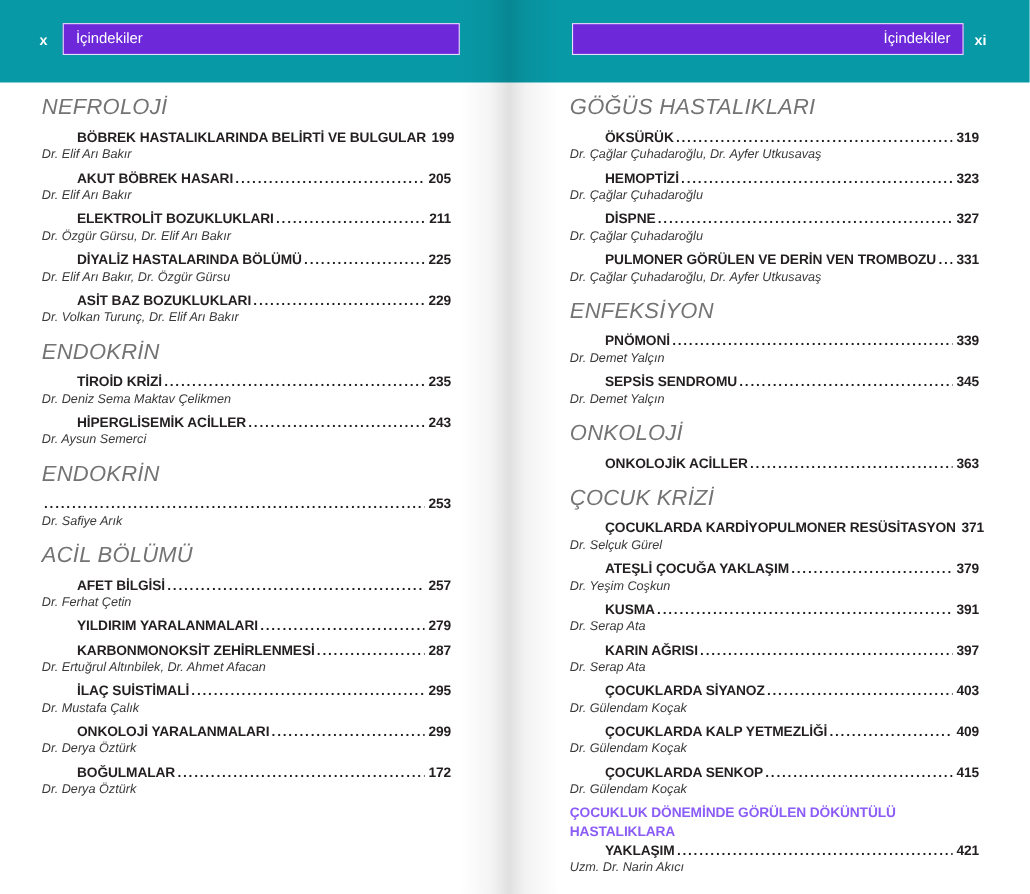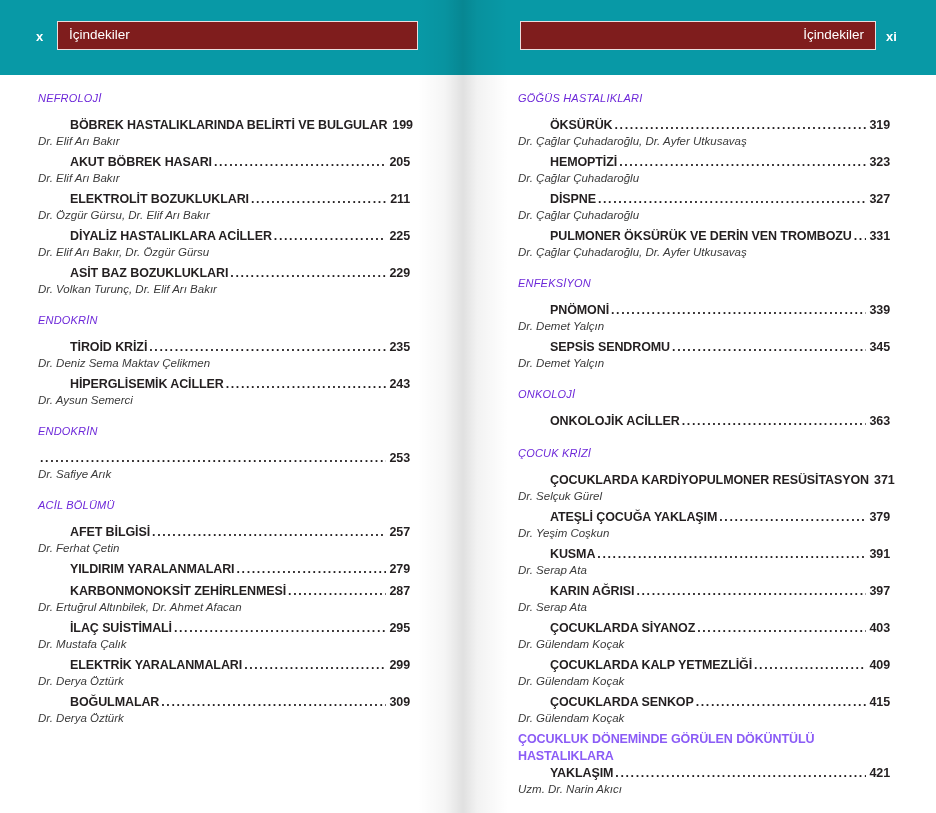--- a/index.html
+++ b/index.html
@@ -14,21 +14,21 @@
 
   
   .header-band {
     position: absolute; top: 0; left: 0;
     width: 936px; height: 75px;
     background: #0899a6;
     z-index: 1;
   }
   .header-box {
     position: absolute; top: 21px; height: 29px;
-    background: #7f1d1d;
+    background: #6d28d9;
     border: 1px solid rgba(255,255,255,0.85);
     box-sizing: border-box;
     color: #ffffff;
     font-size: 13.5px;
     line-height: 26px;
     z-index: 2;
   }
   .box-left  { left: 57px;  width: 361px; padding-left: 11px; }
   .box-right { left: 520px; width: 356px; text-align: right; padding-right: 11px; }
   .folio {
@@ -60,24 +60,24 @@
     z-index: 3;
   }
   .page-left  { left: 38px; }
   .page-right { left: 518px; }
 
   .toc-section + .toc-section { margin-top: 13px; }
 
   .section-heading {
     font-style: italic;
     font-weight: 400;
-    font-size: 11px;
+    font-size: 20px;
     line-height: 20px;
     letter-spacing: 0.2px;
-    color: #6d28d9;
+    color: #737373;
     margin: 0 0 9px 0;
   }
 
   .toc-entry { margin-bottom: 5px; }
 
   .entry-line {
     display: flex;
     align-items: baseline;
     font-weight: bold;
     font-size: 12.5px;
@@ -149,21 +149,21 @@
       <div class="toc-entry">
         <div class="entry-line">
           <span class="entry-title">ELEKTROLİT BOZUKLUKLARI</span>
           <span class="dots"></span>
           <span class="entry-page">211</span>
         </div>
         <div class="entry-authors">Dr. Özgür Gürsu, Dr. Elif Arı Bakır</div>
       </div>
       <div class="toc-entry">
         <div class="entry-line">
-          <span class="entry-title">DİYALİZ HASTALIKLARA ACİLLER</span>
+          <span class="entry-title">DİYALİZ HASTALARINDA BÖLÜMÜ</span>
           <span class="dots"></span>
           <span class="entry-page">225</span>
         </div>
         <div class="entry-authors">Dr. Elif Arı Bakır, Dr. Özgür Gürsu</div>
       </div>
       <div class="toc-entry">
         <div class="entry-line">
           <span class="entry-title">ASİT BAZ BOZUKLUKLARI</span>
           <span class="dots"></span>
           <span class="entry-page">229</span>
@@ -228,31 +228,31 @@
       <div class="toc-entry">
         <div class="entry-line">
           <span class="entry-title">İLAÇ SUİSTİMALİ</span>
           <span class="dots"></span>
           <span class="entry-page">295</span>
         </div>
         <div class="entry-authors">Dr. Mustafa Çalık</div>
       </div>
       <div class="toc-entry">
         <div class="entry-line">
-          <span class="entry-title">ELEKTRİK YARALANMALARI</span>
+          <span class="entry-title">ONKOLOJİ YARALANMALARI</span>
           <span class="dots"></span>
           <span class="entry-page">299</span>
         </div>
         <div class="entry-authors">Dr. Derya Öztürk</div>
       </div>
       <div class="toc-entry">
         <div class="entry-line">
           <span class="entry-title">BOĞULMALAR</span>
           <span class="dots"></span>
-          <span class="entry-page">309</span>
+          <span class="entry-page">172</span>
         </div>
         <div class="entry-authors">Dr. Derya Öztürk</div>
       </div>
     </section>
   </div>
 <div class="page page-right" id="right-page">
     <section class="toc-section">
       <h2 class="section-heading">GÖĞÜS HASTALIKLARI</h2>
       <div class="toc-entry">
         <div class="entry-line">
@@ -273,21 +273,21 @@
       <div class="toc-entry">
         <div class="entry-line">
           <span class="entry-title">DİSPNE</span>
           <span class="dots"></span>
           <span class="entry-page">327</span>
         </div>
         <div class="entry-authors">Dr. Çağlar Çuhadaroğlu</div>
       </div>
       <div class="toc-entry">
         <div class="entry-line">
-          <span class="entry-title">PULMONER ÖKSÜRÜK VE DERİN VEN TROMBOZU</span>
+          <span class="entry-title">PULMONER GÖRÜLEN VE DERİN VEN TROMBOZU</span>
           <span class="dots"></span>
           <span class="entry-page">331</span>
         </div>
         <div class="entry-authors">Dr. Çağlar Çuhadaroğlu, Dr. Ayfer Utkusavaş</div>
       </div>
     </section>
     <section class="toc-section">
       <h2 class="section-heading">ENFEKSİYON</h2>
       <div class="toc-entry">
         <div class="entry-line">

